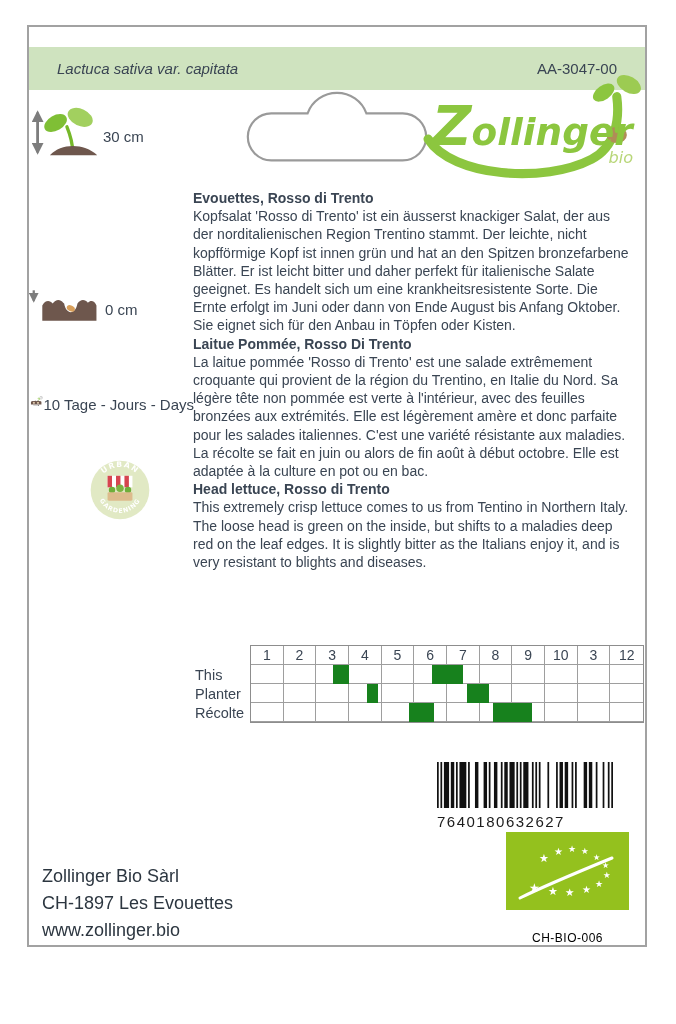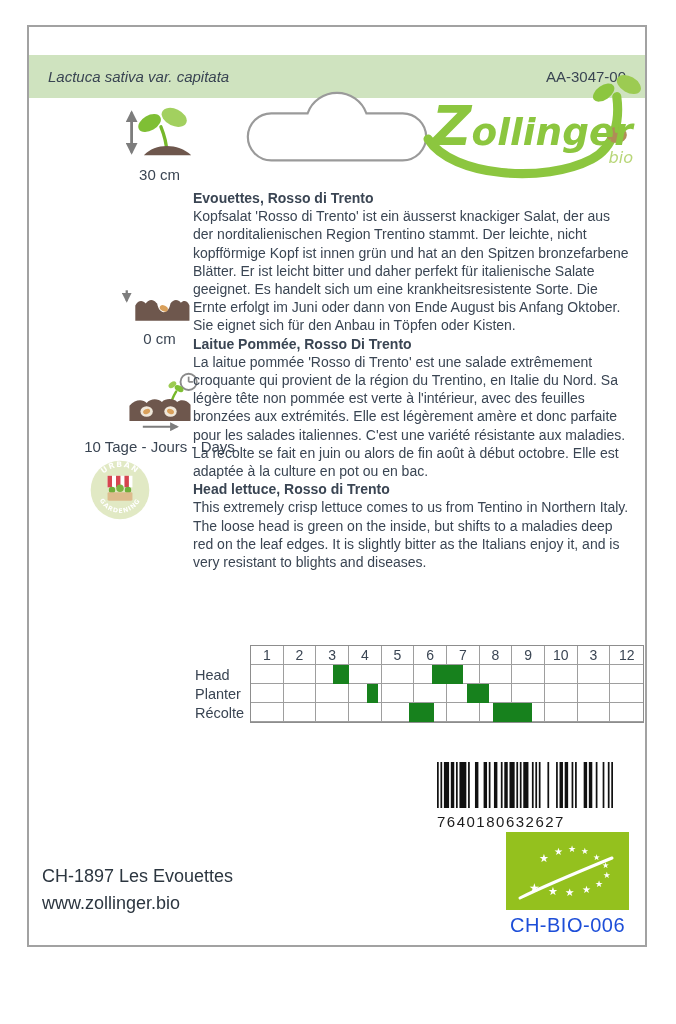--- a/index.html
+++ b/index.html
@@ -1,30 +1,30 @@
 <!DOCTYPE html>
 <html><head>
 <meta charset="utf-8">
 <style>
   html,body{margin:0;padding:0;background:#fff;}
   .page{position:relative;width:676px;height:1024px;background:#fff;overflow:hidden;
         font-family:"Liberation Sans",sans-serif;color:#3a4553;}
   .label{position:absolute;left:27px;top:25px;width:616px;height:918px;
          border:2px solid #a2a2a2;background:#fff;}
   
-  .band{position:absolute;left:0;right:0;top:28px;height:43px;background:#cfe3bf;
-        display:flex;align-items:center;justify-content:space-between;padding:0 19px;box-sizing:border-box;}
+  .band{position:absolute;left:0;right:0;top:20px;height:43px;background:#cfe3bf;
+        display:flex;align-items:center;justify-content:space-between;padding:0 28px;box-sizing:border-box;}
   .band .bot{font-style:italic;font-size:15px;}
   .band .art{font-size:15px;}
   
   .hangtab{position:absolute;left:210px;top:64px;}
   
   .logo{position:absolute;left:393px;top:45px;width:220px;height:128px;}
   
-  .spec{position:absolute;left:0;width:165px;display:flex;flex-direction:column;align-items:center;padding-left:48px;}
+  .spec{position:absolute;left:0;width:165px;display:flex;flex-direction:row;align-items:center;}
   .spec-label{font-size:15px;margin-top:7px;white-space:nowrap;}
   .spec1{top:79px}.spec2{top:166px}.spec3{top:261px}.spec4{top:344px}
   .badge{position:absolute;left:59px;top:431px;}
   
   .descs{position:absolute;left:164px;top:162px;width:439px;font-size:14px;line-height:18.2px;}
   .desc-title{font-weight:bold;}
   
   .calendar{position:absolute;left:164px;top:618px;width:440px;height:82px;}
   .cal-rowlabel{position:absolute;left:2px;width:50px;font-size:14.5px;line-height:19px;}
   .cal-gridwrap{position:absolute;left:57px;top:0;width:392px;height:76px;border:1.5px solid #8d8d8d;box-sizing:content-box;}
@@ -35,21 +35,21 @@
   .cal-head{font-size:14px;}
   .cal-bars{position:absolute;inset:0;pointer-events:none;}
   .cal-bar{position:absolute;height:19px;
            background-image:repeating-linear-gradient(90deg,rgba(255,255,255,.20) 0 1px,transparent 1px 4px);}
   
   .barcode{position:absolute;left:408px;top:735px;width:176px;}
   .barcode-num{font-size:15px;letter-spacing:1.5px;color:#1c1c1c;margin-top:1px;}
   
   .footer{position:absolute;left:13px;top:836px;font-size:18px;line-height:27px;color:#2c3640;}
   .eu{position:absolute;left:477px;top:805px;width:123px;text-align:center;}
-  .eu-code{font-size:20px;margin-top:0;color:#1d4ed8;letter-spacing:.5px;}
+  .eu-code{font-size:12px;margin-top:17px;color:#000000;letter-spacing:.5px;}
 </style>
 </head>
 <body>
 
 <svg width="0" height="0" style="position:absolute" aria-hidden="true">
   <defs>
     <marker id="ah" viewBox="0 0 10 10" refX="8" refY="5" markerWidth="4.2" markerHeight="4.2" orient="auto-start-reverse">
       <path d="M0,0 L10,5 L0,10 z" fill="#7d7d7d"></path>
     </marker>
   </defs>
@@ -147,21 +147,21 @@
     <div class="descs">
       <div class="desc-title">Evouettes, Rosso di Trento</div>
       <div class="desc-body">Kopfsalat 'Rosso di Trento' ist ein äusserst knackiger Salat, der aus der norditalienischen Region Trentino stammt. Der leichte, nicht kopfförmige Kopf ist innen grün und hat an den Spitzen bronzefarbene Blätter. Er ist leicht bitter und daher perfekt für italienische Salate geeignet. Es handelt sich um eine krankheitsresistente Sorte. Die Ernte erfolgt im Juni oder dann von Ende August bis Anfang Oktober. Sie eignet sich für den Anbau in Töpfen oder Kisten.</div>
       <div class="desc-title">Laitue Pommée, Rosso Di Trento</div>
       <div class="desc-body">La laitue pommée 'Rosso di Trento' est une salade extrêmement croquante qui provient de la région du Trentino, en Italie du Nord. Sa légère tête non pommée est verte à l'intérieur, avec des feuilles bronzées aux extrémités. Elle est légèrement amère et donc parfaite pour les salades italiennes. C'est une variété résistante aux maladies. La récolte se fait en juin ou alors de fin août à début octobre. Elle est adaptée à la culture en pot ou en bac.</div>
       <div class="desc-title">Head lettuce, Rosso di Trento</div>
       <div class="desc-body">This extremely crisp lettuce comes to us from Tentino in Northern Italy. The loose head is green on the inside, but shifts to a maladies deep red on the leaf edges. It is slightly bitter as the Italians enjoy it, and is very resistant to blights and diseases.</div>
     </div>
 
     <div class="calendar">
-      <div class="cal-rowlabel" style="top:21px">Head</div>
+      <div class="cal-rowlabel" style="top:21px">This</div>
       <div class="cal-rowlabel" style="top:40px">Planter</div>
       <div class="cal-rowlabel" style="top:59px">Récolte</div>
       <div class="cal-gridwrap">
         <div class="cal-grid">
             <div class="cal-cell cal-head">1</div>
             <div class="cal-cell cal-head">2</div>
             <div class="cal-cell cal-head">3</div>
             <div class="cal-cell cal-head">4</div>
             <div class="cal-cell cal-head">5</div>
             <div class="cal-cell cal-head">6</div>
@@ -253,20 +253,21 @@
             <rect x="158.74509803921555" y="0" width="1.7254901960784315" height="46" fill="#111"></rect>
             <rect x="165.64705882352928" y="0" width="1.7254901960784315" height="46" fill="#111"></rect>
             <rect x="170.82352941176455" y="0" width="1.7254901960784315" height="46" fill="#111"></rect>
             <rect x="174.2745098039214" y="0" width="1.7254901960784315" height="46" fill="#111"></rect>
           </g>
         </svg>
       <div class="barcode-num">7640180632627</div>
     </div>
 
     <div class="footer">
+      <div>Zollinger Bio Sàrl</div>
       <div>CH-1897 Les Evouettes</div>
       <div>www.zollinger.bio</div>
     </div>
 
     <div class="eu">
       <svg width="123" height="78" viewBox="0 0 123 78">
         <rect x="0" y="0" width="123" height="78" fill="#94c11e"></rect>
         <path d="M 14,66 C 38,54 72,40 106,26" fill="none" stroke="#ffffff" stroke-width="3" stroke-linecap="round"></path>
         <g fill="#ffffff" font-family="DejaVu Sans, sans-serif">
           <text x="33" y="30" font-size="11">★</text>

